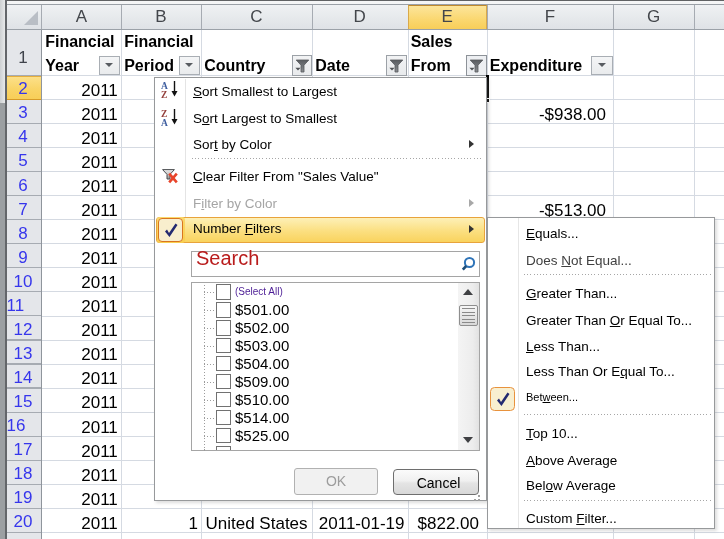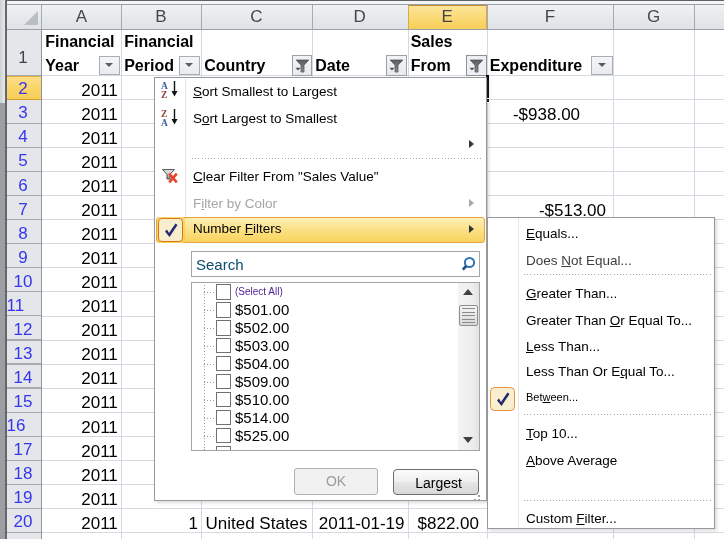--- a/index.html
+++ b/index.html
@@ -163,32 +163,33 @@
 <div class="t" style="left:42px;top:295.25000000000006px;width:75.8px;height:24.05px;line-height:24.05px;font-size:17px;color:#000;text-align:right;">2011</div>
 <div class="t" style="left:42px;top:319.3px;width:75.8px;height:24.05px;line-height:24.05px;font-size:17px;color:#000;text-align:right;">2011</div>
 <div class="t" style="left:42px;top:343.35px;width:75.8px;height:24.05px;line-height:24.05px;font-size:17px;color:#000;text-align:right;">2011</div>
 <div class="t" style="left:42px;top:367.40000000000003px;width:75.8px;height:24.05px;line-height:24.05px;font-size:17px;color:#000;text-align:right;">2011</div>
 <div class="t" style="left:42px;top:391.45000000000005px;width:75.8px;height:24.05px;line-height:24.05px;font-size:17px;color:#000;text-align:right;">2011</div>
 <div class="t" style="left:42px;top:415.5px;width:75.8px;height:24.05px;line-height:24.05px;font-size:17px;color:#000;text-align:right;">2011</div>
 <div class="t" style="left:42px;top:439.55px;width:75.8px;height:24.05px;line-height:24.05px;font-size:17px;color:#000;text-align:right;">2011</div>
 <div class="t" style="left:42px;top:463.6px;width:75.8px;height:24.05px;line-height:24.05px;font-size:17px;color:#000;text-align:right;">2011</div>
 <div class="t" style="left:42px;top:487.65000000000003px;width:75.8px;height:24.05px;line-height:24.05px;font-size:17px;color:#000;text-align:right;">2011</div>
 <div class="t" style="left:42px;top:511.70000000000005px;width:75.8px;height:24.05px;line-height:24.05px;font-size:17px;color:#000;text-align:right;">2011</div>
-<div class="t" style="left:487px;top:102.85px;width:119px;height:24.05px;line-height:24.05px;font-size:17px;color:#000;text-align:center;">-$938.00</div>
+<div class="t" style="left:487px;top:102.85px;width:119px;height:24.05px;line-height:24.05px;font-size:17px;color:#000;text-align:right;">-$938.00</div>
 <div class="t" style="left:487px;top:199.05px;width:119px;height:24.05px;line-height:24.05px;font-size:17px;color:#000;text-align:right;">-$513.00</div>
 <div class="t" style="left:121px;top:511.70000000000005px;width:77px;height:24.05px;line-height:24.05px;font-size:17px;color:#000;text-align:right;">1</div>
 <div class="t" style="left:205.5px;top:511.70000000000005px;width:106.5px;height:24.05px;line-height:24.05px;font-size:17px;color:#000;">United States</div>
 <div class="t" style="left:312px;top:511.70000000000005px;width:92.5px;height:24.05px;line-height:24.05px;font-size:17px;color:#000;text-align:right;">2011-01-19</div>
 <div class="t" style="left:407.5px;top:511.70000000000005px;width:71.5px;height:24.05px;line-height:24.05px;font-size:17px;color:#000;text-align:right;">$822.00</div>
 <div style="left:486.2px;top:75.3px;width:2.5px;height:25.7px;background:#000;z-index:3"></div>
 <div style="left:484.9px;top:97.5px;width:5.6px;height:5.4px;background:#000;border:1px solid #fff;z-index:3"></div>
 <div style="left:154px;top:77.2px;width:332.5px;height:423.7px;background:#fff;border:1px solid #97999B;z-index:10;box-shadow:2px 2px 3px rgba(120,120,120,0.25)"></div>
 <div style="left:185.2px;top:78.5px;width:1px;height:138px;background:#E4E4E4;z-index:11"></div>
 <div class="t" style="left:193px;top:77.65px;height:27px;line-height:27px;font-size:13.5px;color:#000;z-index:12"><u>S</u>ort Smallest to Largest</div>
 <div class="t" style="left:193px;top:104.55px;height:27px;line-height:27px;font-size:13.5px;color:#000;z-index:12">S<u>o</u>rt Largest to Smallest</div>
+<div class="t" style="left:193px;top:130.65px;height:27px;line-height:27px;font-size:13.5px;color:#000;z-index:12">Sor<u>t</u> by Color</div>
 <div style="left:468.5px;top:139.7px;width:0;height:0;border-top:4.5px solid transparent;border-bottom:4.5px solid transparent;border-left:5.5px solid #333;z-index:12"></div>
 <div style="left:192px;top:158.2px;width:291px;height:1px;background:repeating-linear-gradient(90deg,#A6A6A6 0 1px,transparent 1px 3.2px);z-index:12"></div>
 <div class="t" style="left:193px;top:163.45px;height:27px;line-height:27px;font-size:13.5px;color:#000;z-index:12"><u>C</u>lear Filter From "Sales Value"</div>
 <div class="t" style="left:193px;top:190.45px;height:27px;line-height:27px;font-size:13.5px;color:#A5A5A5;z-index:12">F<u>i</u>lter by Color</div>
 <div style="left:468.5px;top:199.4px;width:0;height:0;border-top:4.5px solid transparent;border-bottom:4.5px solid transparent;border-left:5.5px solid #A8A8A8;z-index:12"></div>
 <div style="left:155.6px;top:216.8px;width:329px;height:26.6px;border:1px solid #E8A33B;border-radius:3px;background:linear-gradient(180deg,#FDF0B7 0%,#FBDF80 55%,#F9D35E 100%);z-index:11"></div>
 <div style="left:157px;top:217.4px;width:27.5px;height:25.6px;background:linear-gradient(180deg,#FBD96B,#F9CE4E);border-radius:3px;z-index:11"></div>
 <div style="left:158.2px;top:218.4px;width:24.6px;height:23.8px;border:1.4px solid #D9751F;border-radius:4px;background:#F8EECD;z-index:12"></div>
 <svg style="position:absolute;left:162px;top:222px;z-index:13" width="17" height="17" viewBox="0 0 17 17">
 <path d="M3 9.5 L5 7.5 L7 11 L13.5 1.5 L15.5 3 L7.5 15 Z" fill="#232A70"></path>
@@ -211,21 +212,21 @@
 <defs>
         <linearGradient id="gf" x1="0" y1="0" x2="0" y2="1">
           <stop offset="0" stop-color="#EDEDED"></stop>
           <stop offset="1" stop-color="#9A9A9A"></stop>
         </linearGradient>
       </defs>
 <path d="M2.6 3.6 L14.4 3.6 L10 8.4 L10 13 L7 13 L7 8.4 Z" fill="url(#gf)" stroke="#4A4D50" stroke-width="1"></path>
 <path d="M9.2 7.6 L16.8 16.4 M16.8 7.6 L9.2 16.4" stroke="#E8442A" stroke-width="2.6" fill="none"></path>
     </svg>
 <div style="left:191px;top:250.8px;width:289px;height:26.5px;background:#fff;border:1px solid #A5A5A5;z-index:12"></div>
-<div class="t" style="left:196px;top:252px;height:25px;line-height:25px;font-size:15px;color:#0c4a6e;z-index:13">Search</div>
+<div class="t" style="left:196px;top:246px;height:25px;line-height:25px;font-size:20px;color:#b91c1c;z-index:13">Search</div>
 <svg style="position:absolute;left:459px;top:254.5px;z-index:13" width="19" height="19" viewBox="0 0 19 19">
 <circle cx="10.5" cy="7.5" r="4.6" fill="none" stroke="#2F74B8" stroke-width="2"></circle>
 <path d="M7.2 11 L3.8 14.6" stroke="#1E4E79" stroke-width="2.6" fill="none"></path>
     </svg>
 <div style="left:191px;top:281.9px;width:289px;height:169.3px;background:#fff;border:1px solid #A5A5A5;z-index:12;overflow:hidden"></div>
 <div style="left:203.5px;top:285px;width:1px;height:164px;background:repeating-linear-gradient(180deg,#9C9C9C 0 1px,transparent 1px 3px);z-index:13"></div>
 <div style="left:204px;top:292.4px;width:11px;height:1px;background:repeating-linear-gradient(90deg,#9C9C9C 0 1px,transparent 1px 3px);z-index:13"></div>
 <div style="left:215.5px;top:284.2px;width:15.5px;height:15.5px;background:#fff;border:1.4px solid #717171;z-index:13"></div>
 <div class="t" style="left:235px;top:283.2px;height:18.4px;line-height:18.4px;font-size:10px;color:#4c1d95;z-index:13">(Select All)</div>
 <div style="left:204px;top:310.33px;width:11px;height:1px;background:repeating-linear-gradient(90deg,#9C9C9C 0 1px,transparent 1px 3px);z-index:13"></div>
@@ -259,35 +260,36 @@
 <div style="left:463px;top:437px;width:0;height:0;border-left:5.3px solid transparent;border-right:5.3px solid transparent;border-top:6.6px solid #3F4043;z-index:14"></div>
 <div style="left:458.8px;top:304.5px;width:19px;height:21.5px;background:linear-gradient(180deg,#F6F6F6,#D9D9D9);border:1px solid #8E8E8E;border-radius:2px;z-index:14"></div>
 <div style="left:461.8px;top:308.3px;width:13px;height:1.2px;background:#8A8A8A;z-index:15"></div>
 <div style="left:461.8px;top:311.7px;width:13px;height:1.2px;background:#8A8A8A;z-index:15"></div>
 <div style="left:461.8px;top:315.1px;width:13px;height:1.2px;background:#8A8A8A;z-index:15"></div>
 <div style="left:461.8px;top:318.5px;width:13px;height:1.2px;background:#8A8A8A;z-index:15"></div>
 <div style="left:461.8px;top:321.90000000000003px;width:13px;height:1.2px;background:#8A8A8A;z-index:15"></div>
 <div style="left:294px;top:468px;width:84px;height:27px;border:1px solid #B1B1B1;border-radius:3px;background:#F1F1F1;z-index:12"></div>
 <div class="t" style="left:294px;top:468px;width:84px;height:27px;line-height:27px;font-size:14px;color:#9D9D9D;text-align:center;z-index:13">OK</div>
 <div style="left:393px;top:468.5px;width:86px;height:26.5px;border:1.6px solid #6E6E6E;border-radius:4px;background:linear-gradient(180deg,#FBFBFB 0%,#F0F0F0 45%,#E4E4E4 55%,#D8D8D8 100%);z-index:12"></div>
-<div class="t" style="left:393px;top:468.5px;width:86px;height:26.5px;line-height:28.5px;font-size:14px;color:#000;text-align:center;text-indent:5px;z-index:13">Largest</div>
+<div class="t" style="left:393px;top:468.5px;width:86px;height:26.5px;line-height:28.5px;font-size:14px;color:#000;text-align:center;text-indent:5px;z-index:13">Cancel</div>
 <div style="left:478px;top:494.5px;width:2px;height:2px;background:#A0A0A0;z-index:13"></div>
 <div style="left:474px;top:498.5px;width:2px;height:2px;background:#A0A0A0;z-index:13"></div>
 <div style="left:478px;top:498.5px;width:2px;height:2px;background:#A0A0A0;z-index:13"></div>
 <div style="left:487px;top:217.4px;width:227.6px;height:311.2px;background:#fff;border:1px solid #97999B;z-index:20;box-shadow:2px 2px 3px rgba(120,120,120,0.25)"></div>
 <div style="left:517.7px;top:218.4px;width:1px;height:309.2px;background:#E6E6E6;z-index:21"></div>
 <div class="t" style="left:526px;top:219.65px;height:27px;line-height:27px;font-size:13.5px;color:#000;z-index:22"><u>E</u>quals...</div>
 <div class="t" style="left:526px;top:247.05px;height:27px;line-height:27px;font-size:13.5px;color:#404040;z-index:22">Does <u>N</u>ot Equal...</div>
 <div style="left:524px;top:274.3px;width:188px;height:1px;background:repeating-linear-gradient(90deg,#A6A6A6 0 1px,transparent 1px 3.2px);z-index:22"></div>
 <div class="t" style="left:526px;top:280.45px;height:27px;line-height:27px;font-size:13.5px;color:#000;z-index:22"><u>G</u>reater Than...</div>
 <div class="t" style="left:526px;top:306.55px;height:27px;line-height:27px;font-size:13.5px;color:#000;z-index:22">Greater Than <u>O</u>r Equal To...</div>
 <div class="t" style="left:526px;top:332.65px;height:27px;line-height:27px;font-size:13.5px;color:#000;z-index:22"><u>L</u>ess Than...</div>
 <div class="t" style="left:526px;top:358.35px;height:27px;line-height:27px;font-size:13.5px;color:#000;z-index:22">Less Than Or E<u>q</u>ual To...</div>
 <div class="t" style="left:526px;top:384.45px;height:27px;line-height:27px;font-size:11px;color:#000;z-index:22">Bet<u>w</u>een...</div>
 <div style="left:524px;top:414.2px;width:188px;height:1px;background:repeating-linear-gradient(90deg,#A6A6A6 0 1px,transparent 1px 3.2px);z-index:22"></div>
 <div class="t" style="left:526px;top:420.45px;height:27px;line-height:27px;font-size:13.5px;color:#000;z-index:22"><u>T</u>op 10...</div>
 <div class="t" style="left:526px;top:446.65px;height:27px;line-height:27px;font-size:13.5px;color:#000;z-index:22"><u>A</u>bove Average</div>
+<div class="t" style="left:526px;top:472.35px;height:27px;line-height:27px;font-size:13.5px;color:#000;z-index:22">Bel<u>o</u>w Average</div>
 <div style="left:524px;top:499.7px;width:188px;height:1px;background:repeating-linear-gradient(90deg,#A6A6A6 0 1px,transparent 1px 3.2px);z-index:22"></div>
 <div class="t" style="left:526px;top:504.75px;height:27px;line-height:27px;font-size:13.5px;color:#000;z-index:22">Custom <u>F</u>ilter...</div>
 <div style="left:490px;top:386.8px;width:25px;height:24.3px;border:1.8px solid #E8923D;border-radius:4.5px;background:#F8EFD0;z-index:22"></div>
 <svg style="position:absolute;left:494px;top:390.5px;z-index:23" width="17" height="17" viewBox="0 0 17 17">
 <path d="M3 9.5 L5 7.5 L7 11 L13.5 1.5 L15.5 3 L7.5 15 Z" fill="#232A70"></path>
     </svg>
 </div>
 </body></html>

